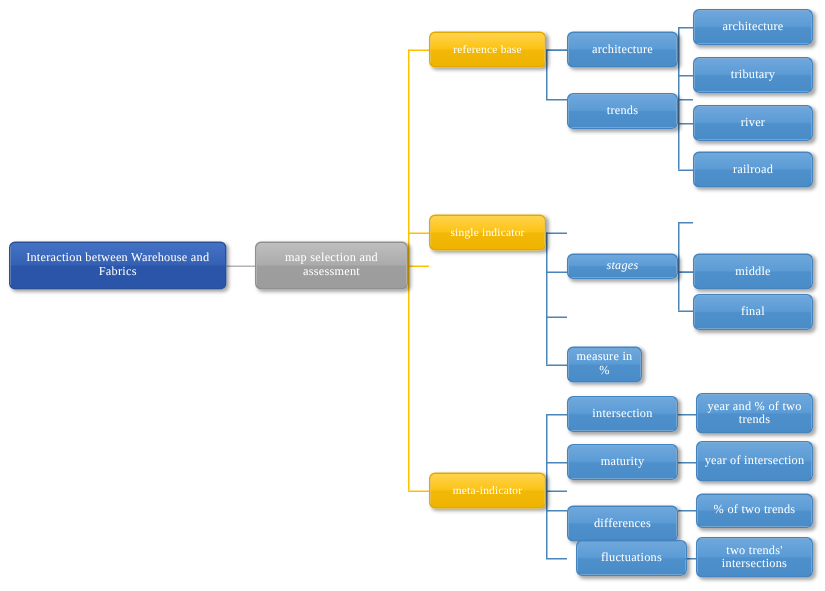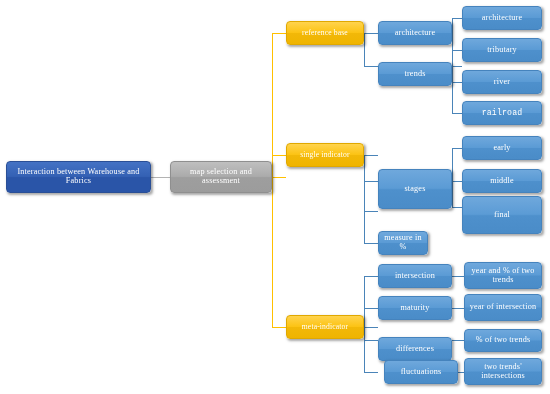--- a/index.html
+++ b/index.html
@@ -120,32 +120,31 @@
 
   <div class="node gold" style="left:286px; top:21px; width:78px; height:24px;">reference base</div>
 
   <div class="node blue" style="left:378px; top:21px; width:74px; height:24px;">architecture</div>
 
   <div class="node blue" style="left:378px; top:62px; width:74px; height:24px;">trends</div>
 
   <div class="node blue" style="left:462px; top:6px; width:80px; height:24px;">architecture</div>
   <div class="node blue" style="left:462px; top:38px; width:80px; height:24px;">tributary</div>
   <div class="node blue" style="left:462px; top:70px; width:80px; height:24px;">river</div>
-  <div class="node blue" style="left:462px; top:101px; width:80px; height:24px;font-family:Liberation Mono, monospace;">railroad</div>
+  <div class="node blue" style="left:462px; top:101px; width:80px; height:24px;">railroad</div>
 
   <div class="node gold" style="left:286px; top:143px; width:78px; height:24px;">single indicator</div>
 
-  <div class="node blue" style="left:378px; top:169px; width:74px; height:40px;">stages</div>
+  <div class="node blue" style="left:378px; top:169px; width:74px; height:17px;font-style:italic;">stages</div>
 
 
   <div class="node blue" style="left:378px; top:231px; width:50px; height:24px;">measure in %</div>
 
-  <div class="node blue" style="left:462px; top:136px; width:80px; height:24px;">early</div>
   <div class="node blue" style="left:462px; top:169px; width:80px; height:24px;">middle</div>
-  <div class="node blue" style="left:462px; top:196px; width:80px; height:38px;">final</div>
+  <div class="node blue" style="left:462px; top:196px; width:80px; height:24px;">final</div>
 
   <div class="node gold" style="left:286px; top:315px; width:78px; height:24px;">meta-indicator</div>
 
   <div class="node blue" style="left:378px; top:264px; width:74px; height:24px;">intersection</div>
   <div class="node blue" style="left:378px; top:296px; width:74px; height:24px;">maturity</div>
   <div class="node blue" style="left:378px; top:337px; width:74px; height:24px;">differences</div>
   <div class="node blue" style="left:384px; top:360px; width:74px; height:24px;">fluctuations</div>
 
   <div class="node blue" style="left:464px; top:262px; width:78px; height:27px;">year and % of two trends</div>
   <div class="node blue" style="left:464px; top:294px; width:78px; height:27px;">year of intersection</div>

